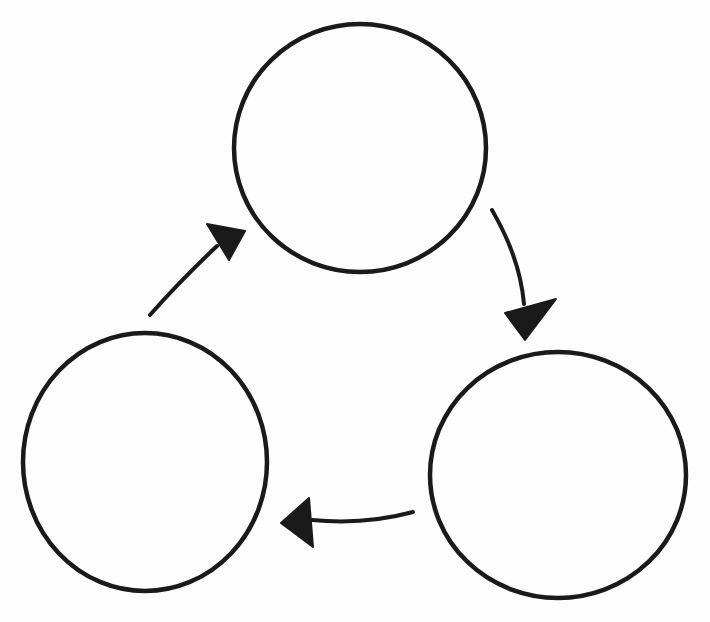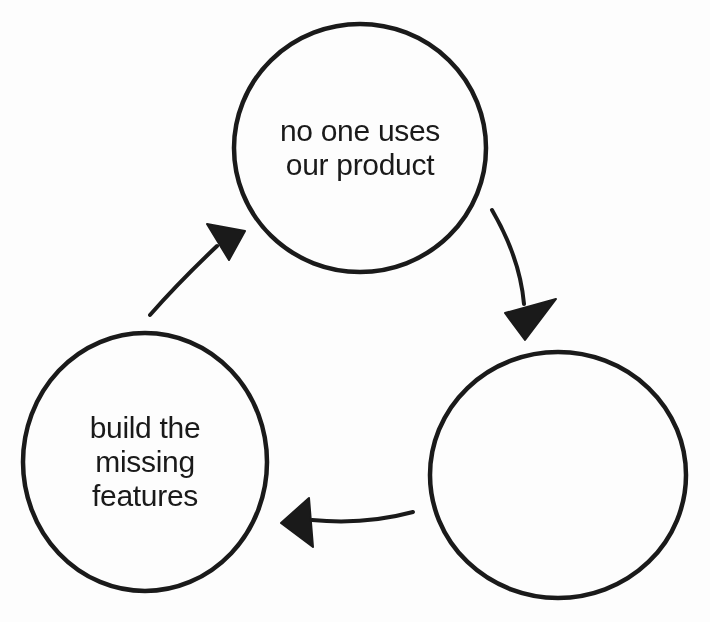--- a/index.html
+++ b/index.html
@@ -70,21 +70,16 @@
     <path class="arrow-shaft" d="M 492 210 Q 520 258 524 304"></path>
     <polygon class="arrow-head" points="505,313 556,299 525,340"></polygon>
 
     <path class="arrow-shaft" d="M 413 512 Q 365 525 312 520"></path>
     <polygon class="arrow-head" points="281,523 309,498 313,547"></polygon>
 
     <path class="arrow-shaft" d="M 150 315 Q 178 283 217 246"></path>
     <polygon class="arrow-head" points="207,224 245,231 229,260"></polygon>
   </svg>
 
-  <div class="node-label node-label--top">no one uses
-our product</div>
 
 
-  <div class="node-label node-label--left">build the
-missing
-features</div>
 
 </div>
 
 </body></html>

